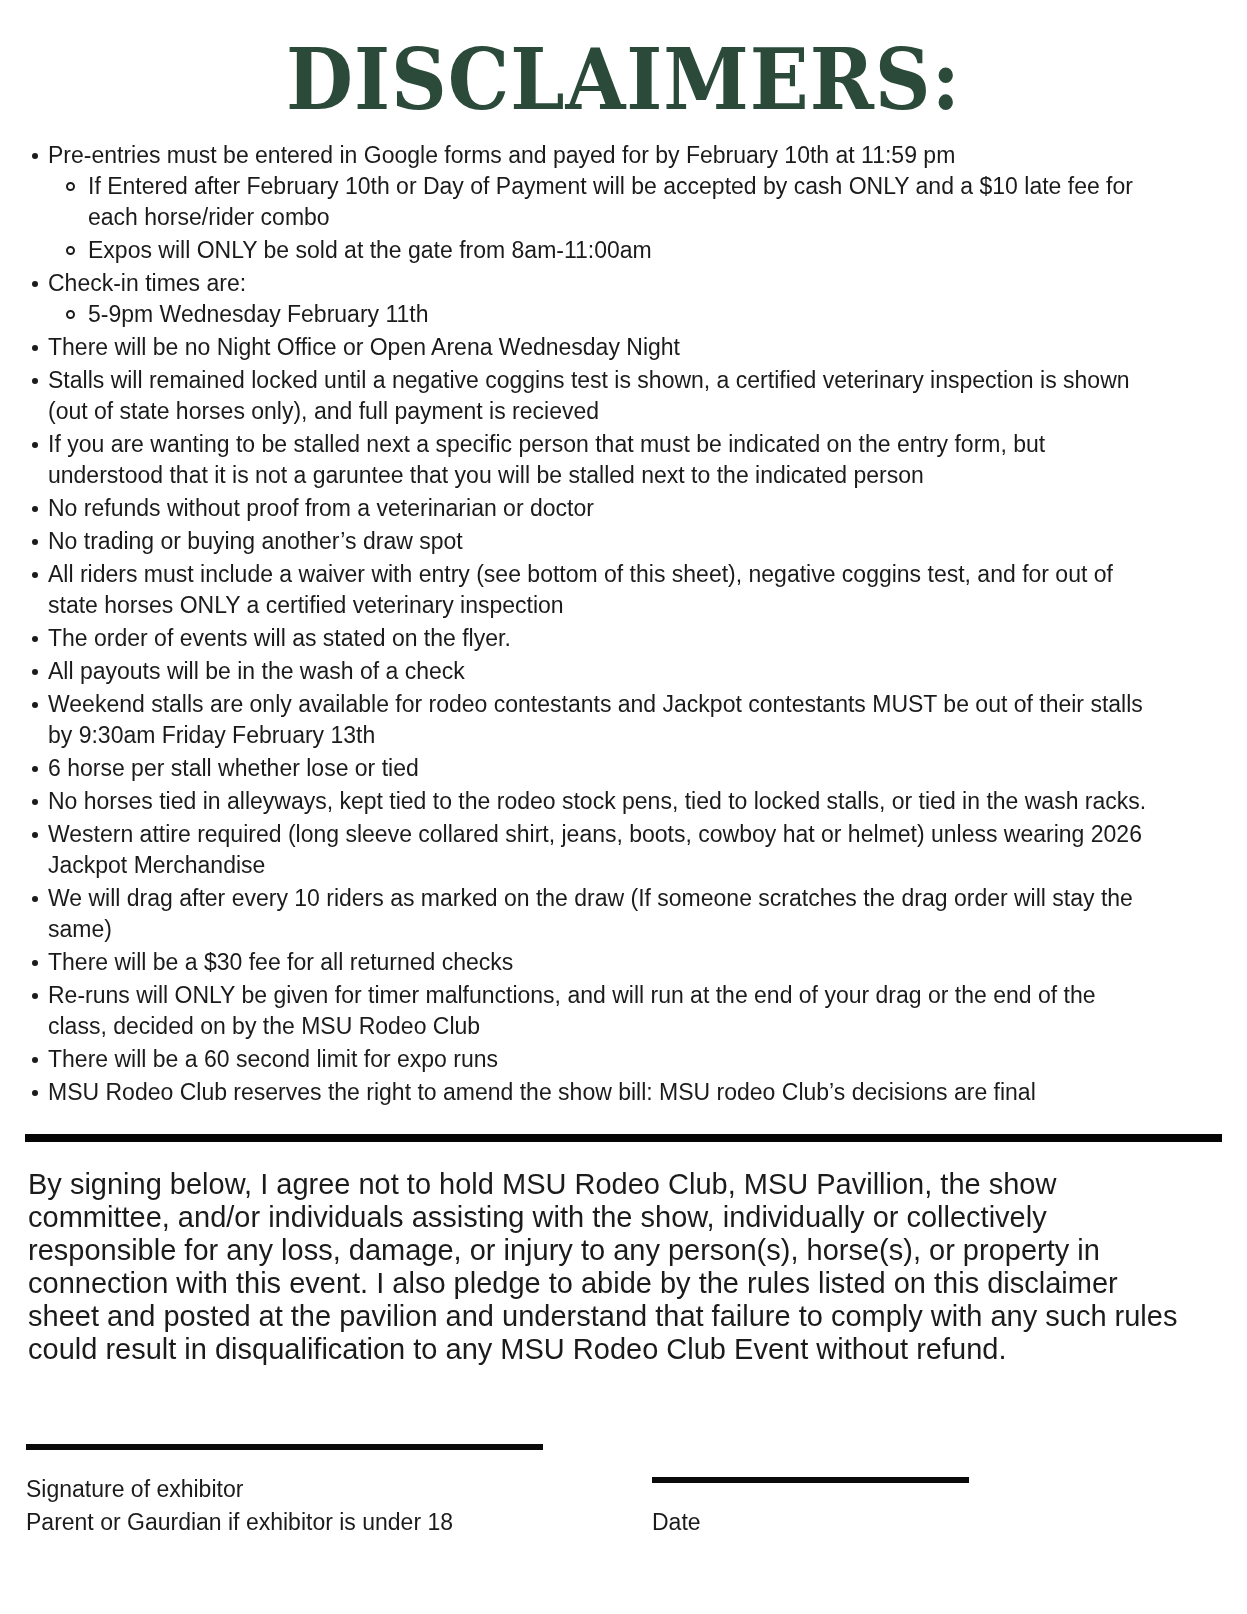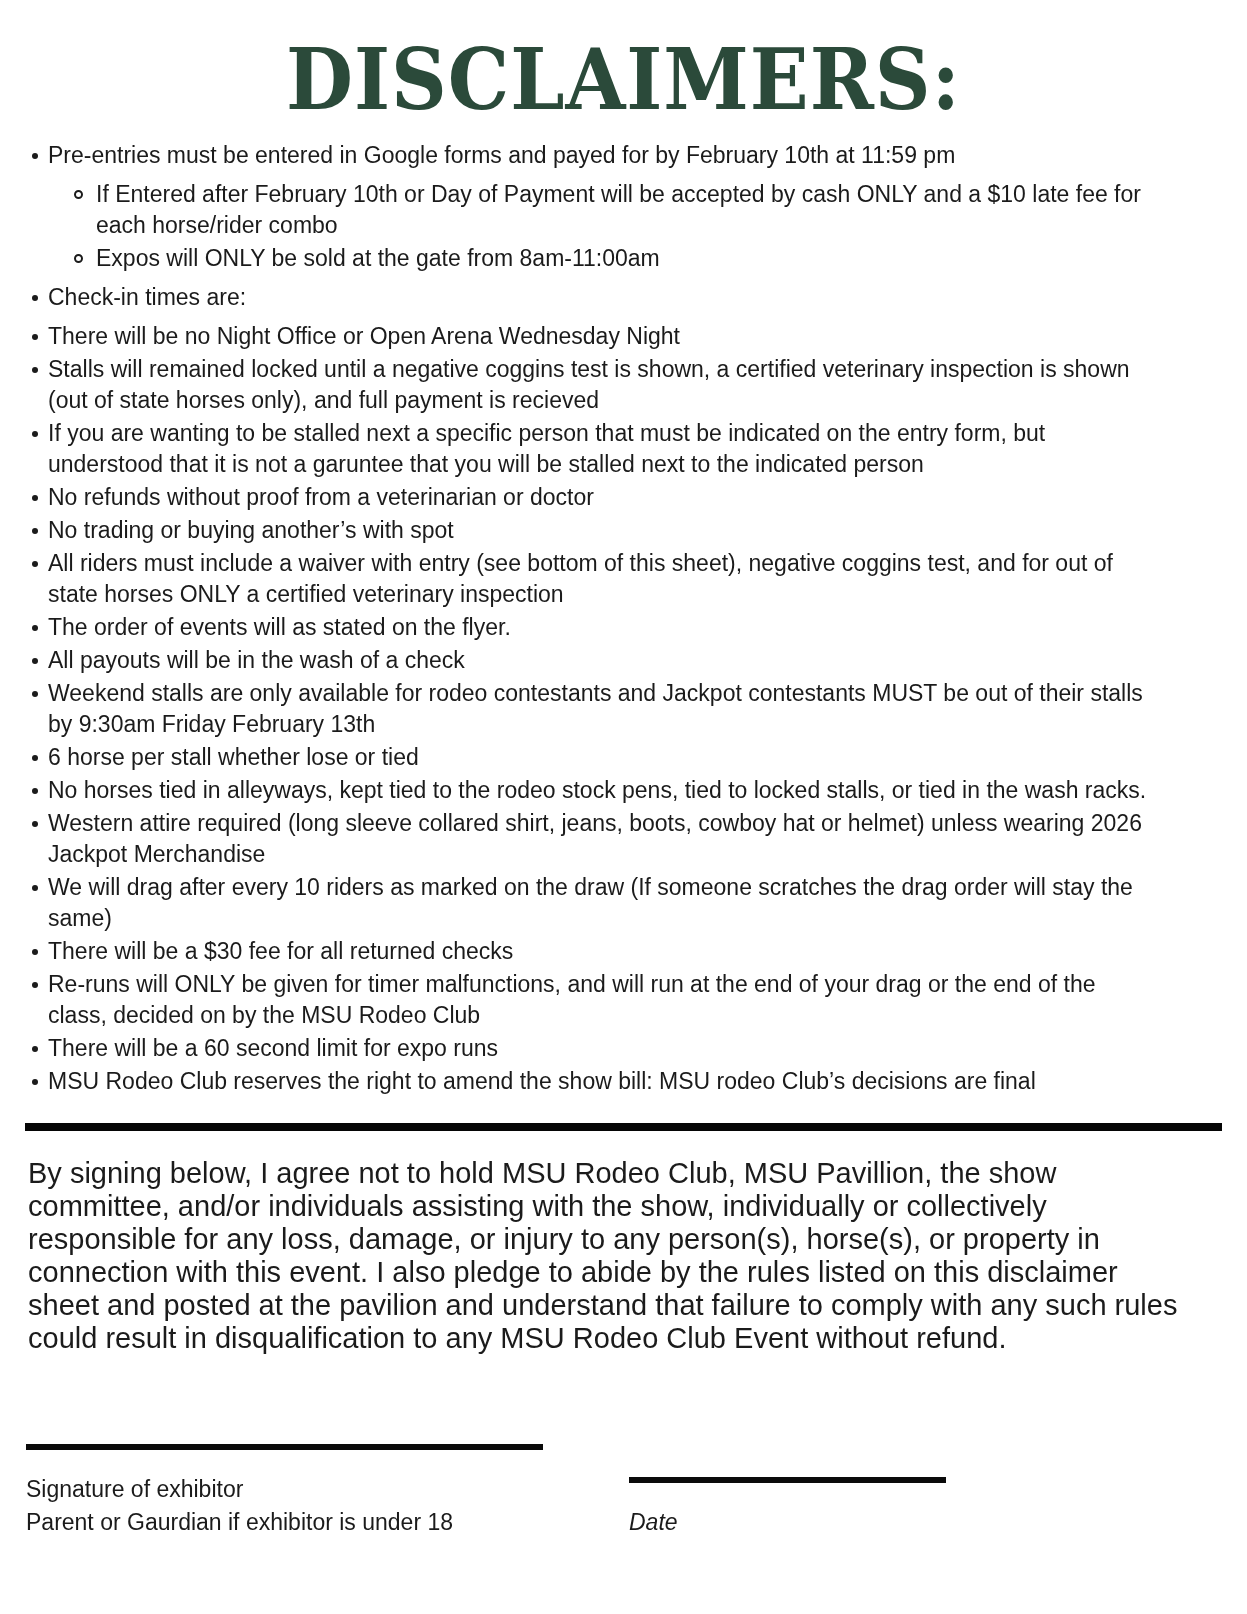--- a/index.html
+++ b/index.html
@@ -50,21 +50,21 @@
     position: absolute;
     left: 4px;
     top: 13px;
     width: 6px;
     height: 6px;
     border-radius: 50%;
     background: #1b1b1b;
   }
   ul.l2 {
     list-style: none;
-    margin: 8px;
+    margin: 0;
     padding: 0;
   }
   ul.l2 > li {
     position: relative;
     margin-left: 18px;
     padding-left: 22px;
     margin-bottom: 2px;
   }
   ul.l2 > li::before {
     content: "";
@@ -98,23 +98,22 @@
     top: 1414px;
     width: 1136px;
     display: flex;
     align-items: flex-end;
   }
   .sig-col.left {
     margin-left: 26px;
     width: 517px;
   }
   .sig-col.right {
-    margin-left: 86px;
+    margin-left: 109px;
     width: 317px;
-    font-style: italic;
   }
   .sig-line {
     height: 6px;
     background: #0a0a0a;
     width: 100%;
   }
   .sig-label {
     font-size: 23px;
     line-height: 33px;
   }
@@ -133,27 +132,28 @@
     <li>
       <span>Pre-entries must be entered in Google forms and payed for by February 10th at 11:59 pm</span>
       <ul class="l2">
         <li>If Entered after February 10th or Day of Payment will be accepted by cash ONLY and a $10 late fee for each horse/rider combo</li>
         <li>Expos will ONLY be sold at the gate from 8am-11:00am</li>
       </ul>
     </li>
     <li>
       <span>Check-in times are:</span>
       <ul class="l2">
+        <li>5-9pm Wednesday February 11th</li>
       </ul>
     </li>
     <li>There will be no Night Office or Open Arena Wednesday Night</li>
     <li>Stalls will remained locked until a negative coggins test is shown, a certified veterinary inspection is shown (out of state horses only), and full payment is recieved</li>
     <li>If you are wanting to be stalled next a specific person that must be indicated on the entry form, but understood that it is not a garuntee that you will be stalled next to the indicated person</li>
     <li>No refunds without proof from a veterinarian or doctor</li>
-    <li>No trading or buying another’s with spot</li>
+    <li>No trading or buying another’s draw spot</li>
     <li>All riders must include a waiver with entry (see bottom of this sheet), negative coggins test, and for out of state horses ONLY a certified veterinary inspection</li>
     <li>The order of events will as stated on the flyer.</li>
     <li>All payouts will be in the wash of a check</li>
     <li>Weekend stalls are only available for rodeo contestants and Jackpot contestants MUST be out of their stalls by 9:30am Friday February 13th</li>
     <li>6 horse per stall whether lose or tied</li>
     <li>No horses tied in alleyways, kept tied to the rodeo stock pens, tied to locked stalls, or tied in the wash racks.</li>
     <li>Western attire required (long sleeve collared shirt, jeans, boots, cowboy hat or helmet) unless wearing 2026 Jackpot Merchandise</li>
     <li>We will drag after every 10 riders as marked on the draw (If someone scratches the drag order will stay the same)</li>
     <li>There will be a $30 fee for all returned checks</li>
     <li>Re-runs will ONLY be given for timer malfunctions, and will run at the end of your drag or the end of the class, decided on by the MSU Rodeo Club</li>

